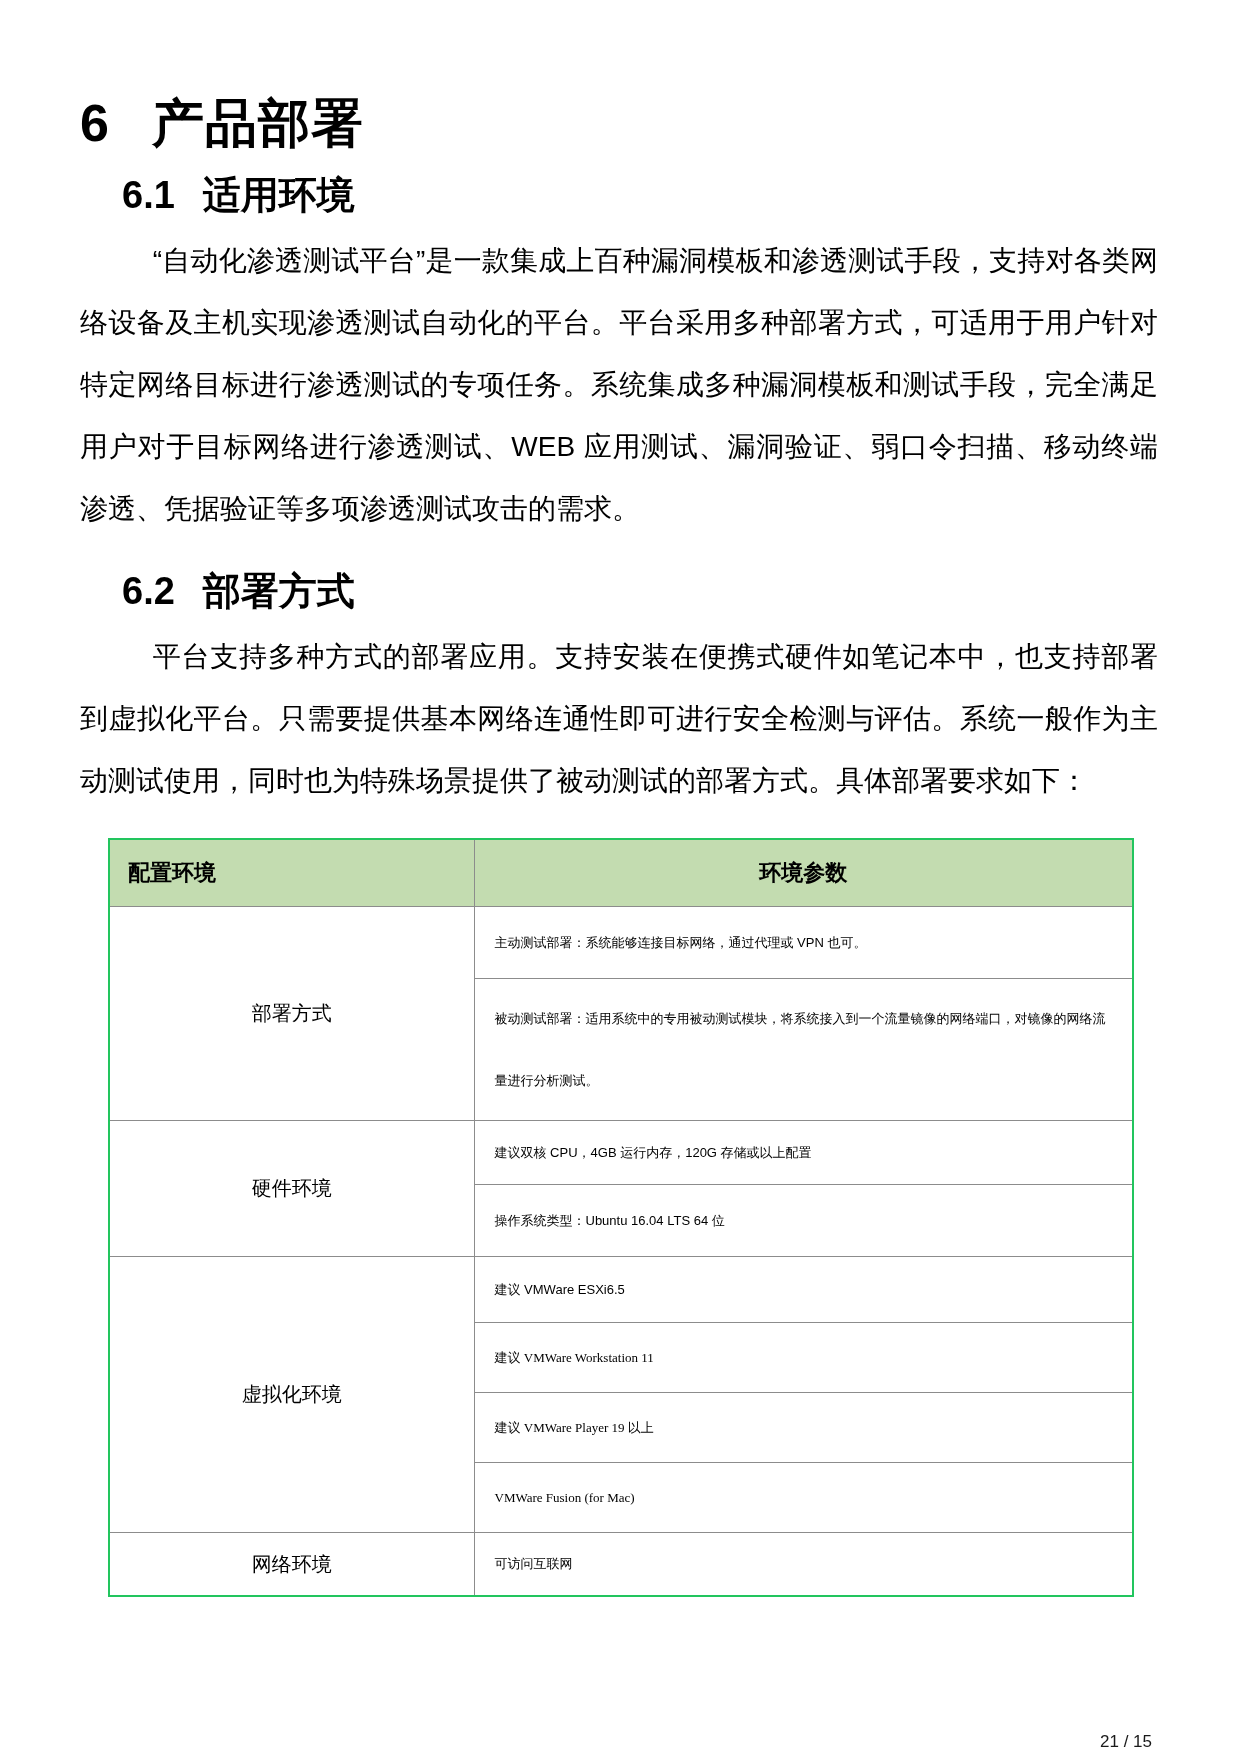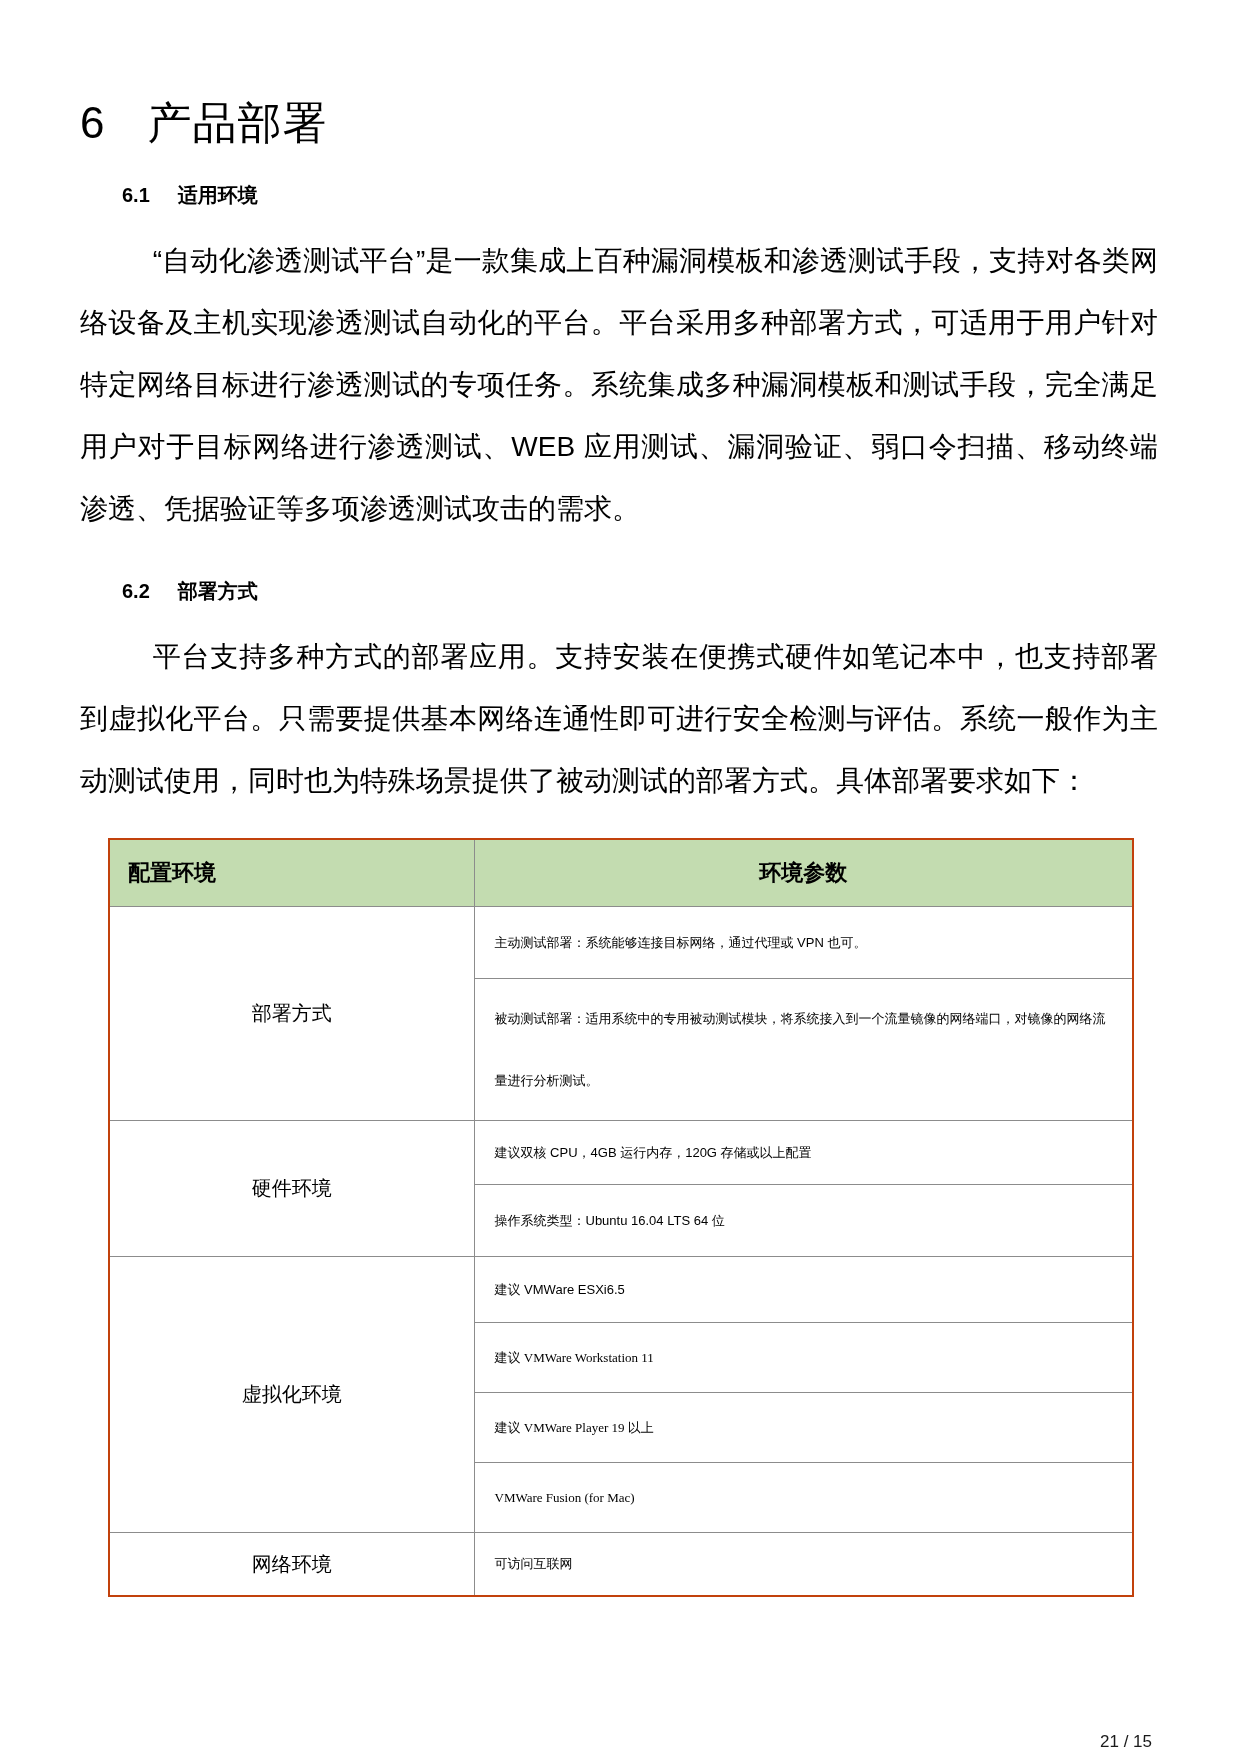--- a/index.html
+++ b/index.html
@@ -12,49 +12,49 @@
   .page {
     position: relative;
     width: 1240px;
     height: 1754px;
     background: #ffffff;
     overflow: hidden;
   }
   
   .h1 {
     margin: 88px 0 0 80px;
-    font-size: 44px;
-    font-weight: 400;
+    font-size: 52px;
+    font-weight: 700;
     line-height: 70px;
     letter-spacing: 1px;
   }
   .h1 .num { margin-right: 42px; }
   .h2 {
     margin: 14px 0 0 122px;
-    font-size: 20px;
+    font-size: 38px;
     font-weight: 700;
     line-height: 46px;
   }
   .h2 .num { margin-right: 28px; }
   .h2.second { margin-top: 28px; }
   
   .para {
     margin: 12px 82px 0 80px;
     font-size: 28px;
     line-height: 62px;
     text-align: justify;
     text-indent: 2.6em;
     color: #000000;
   }
   
   .env-table {
     width: 1024px;
     margin: 26px 0 0 108px;
     border-collapse: collapse;
-    border: 2px solid #c2410c;
+    border: 2px solid #22c55e;
     table-layout: fixed;
   }
   .env-table col.c1 { width: 365px; }
   .env-table col.c2 { width: 659px; }
   .env-table th, .env-table td {
     border: 1px solid #8c8c8c;
     font-weight: 400;
     font-size: 13px;
     color: #000000;
   }

